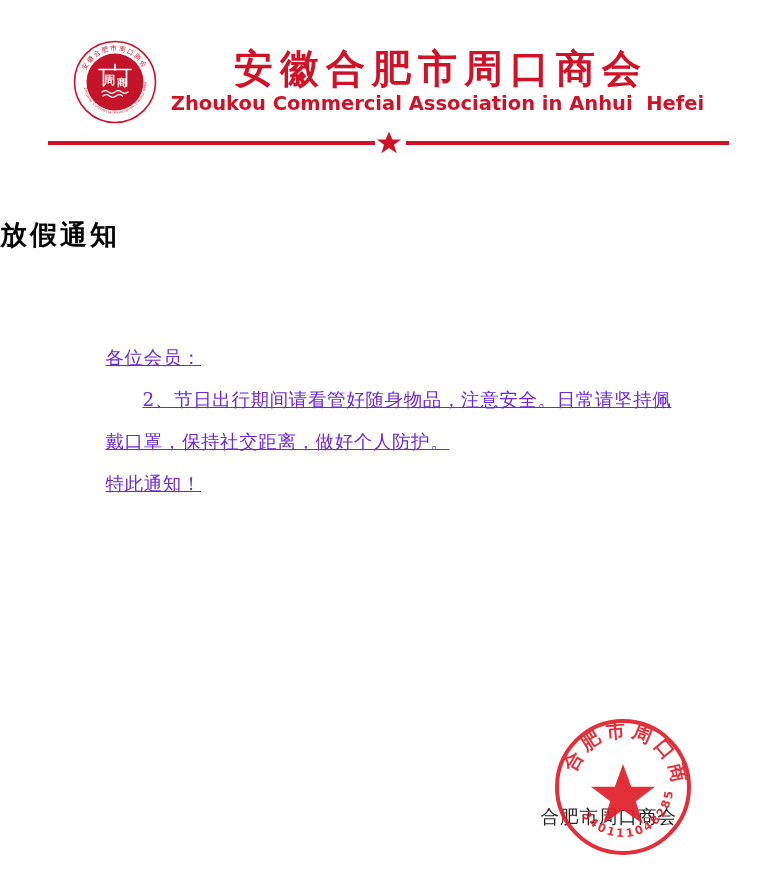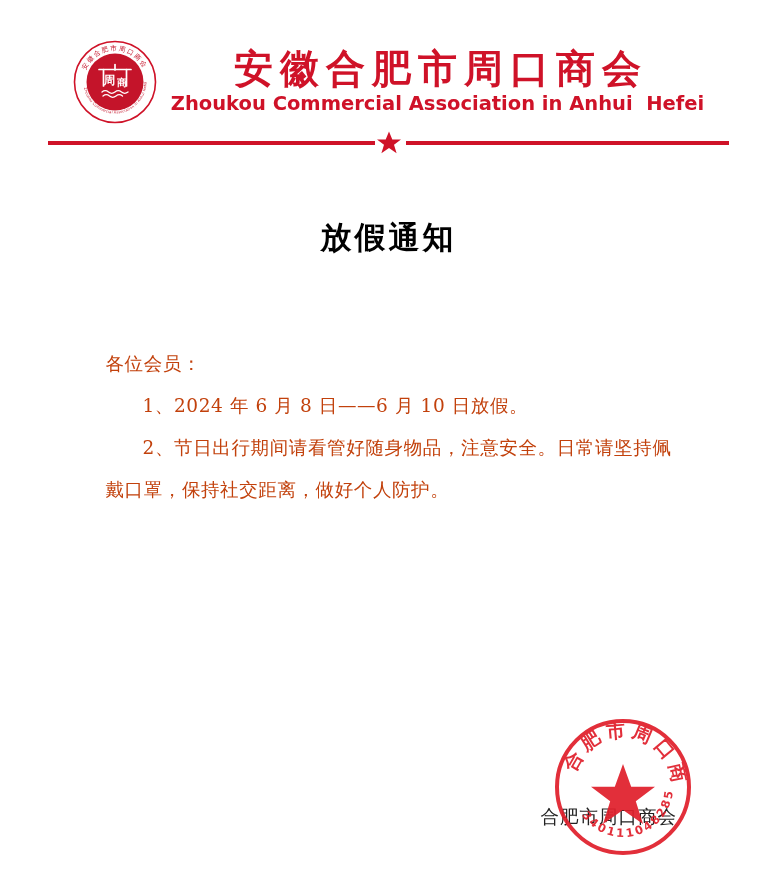--- a/index.html
+++ b/index.html
@@ -84,40 +84,40 @@
     left: 50%;
     top: 0;
     transform: translateX(-50%);
     width: 26px;
     height: 26px;
     margin-top: -3px;
   }
 
   
   .doc-title {
-    text-align: center;
     font-family: "DejaVu Serif", "Liberation Serif", serif;
     font-weight: bold;
-    font-size: 31px;
+    font-size: 27px;
     letter-spacing: 3px;
     color: #000;
     margin-top: 66px;
   }
 
   
   .body-block {
     margin: 0 auto;
     padding: 0 0 0 0;
     width: 566px;
     margin-top: 84px;
     font-size: 18.5px;
     line-height: 42px;
-    color: #c2410c;
+    color: #6d28d9;
     letter-spacing: 0.6px;
     text-align: justify;
+    text-decoration: underline;
   }
   .body-block p {
     margin: 0;
   }
   .p-indent { text-indent: 2em; }
   .p-gap { margin-top: 12px !important; }
 
   
   .sign-block {
     position: absolute;
@@ -199,22 +199,22 @@
         <polygon points="13,1.5 16.3,9.6 25,9.6 18,14.8 20.6,23.2 13,18.1 5.4,23.2 8,14.8 1,9.6 9.7,9.6" fill="#cf1228"></polygon>
       </svg>
     </div>
   </div>
 </div>
 
 <div class="doc-title">放假通知</div>
 
 <div class="body-block">
   <p>各位会员：</p>
-  <p class="p-indent">1、2024 年 6 月 8 日——6 月 10 日放假。</p>
   <p class="p-indent">2、节日出行期间请看管好随身物品，注意安全。日常请坚持佩戴口罩，保持社交距离，做好个人防护。</p>
+  <p>特此通知！</p>
 </div>
 
 <div class="sign-block">
   <div>合肥市周口商会</div>
 </div>
 
 <div class="seal">
   <svg width="142" height="142" viewBox="0 0 142 142" aria-hidden="true">
     <circle cx="71" cy="71" r="66" fill="none" stroke="#e0202c" stroke-width="4"></circle>
     <defs>

